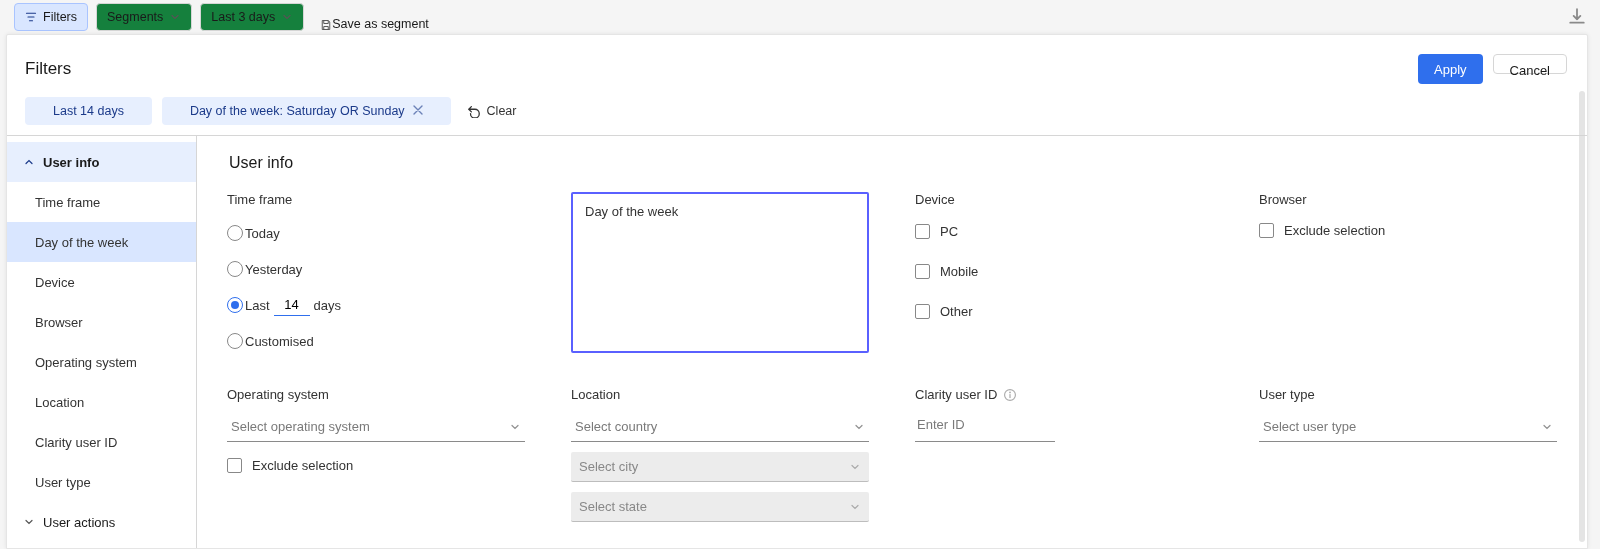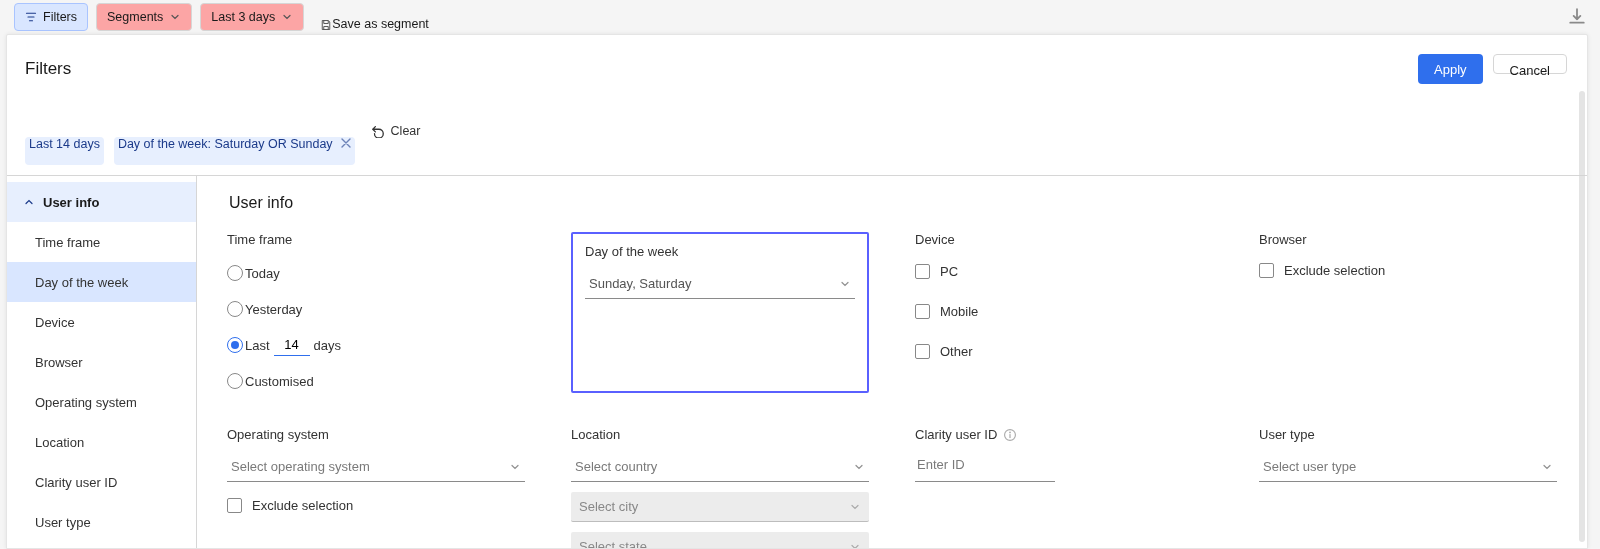--- a/index.html
+++ b/index.html
@@ -30,21 +30,21 @@
   .top-bar{
     height:34px;
     display:flex;align-items:center;gap:8px;
     padding:0 14px;
     background:var(--bg);
   }
   .btn-chip{
     display:flex;align-items:center;gap:6px;
     height:28px;padding:0 10px;
     border:1px solid var(--border);border-radius:4px;
-    background:#fca5a5;font-size:12.5px;color:var(--text);
+    background:#15803d;font-size:12.5px;color:var(--text);
     cursor:pointer;
   }
   .btn-chip.active{background:var(--chip-hover);border-color:#a9c4ff;}
   .btn-flat{
     display:flex;align-items:flex-end;gap:0;
     height:28px;padding:0 8px;
     border:none;background:transparent;color:var(--text);
     font-size:12.5px;cursor:pointer;
   }
   .chev{width:12px;height:12px;}
@@ -76,24 +76,24 @@
     font-size:13px;cursor:pointer;
   }
 
   
   .pill-row{
     display:flex;align-items:center;gap:10px;
     padding:8px 18px 10px 18px;
     border-bottom:1px solid var(--border);
   }
   .pill{
-    display:flex;align-items:flex-start;gap:8px;
-    height:28px;padding:0 4px;border-radius:4px;
+    display:flex;align-items:center;gap:8px;
+    height:28px;padding:0 28px;border-radius:4px;
     background:var(--accent-weak);color:#1b3a8a;
-    font-size:12.5px;cursor:default;margin-top:40px;
+    font-size:12.5px;cursor:default;
   }
   .pill .x{cursor:pointer;opacity:.6;}
   .clear-btn{
     display:flex;align-items:flex-start;gap:6px;
     border:none;background:transparent;color:#333;
     font-size:12.5px;cursor:pointer;
   }
   .undo-ico{width:14px;height:14px;}
 
   
@@ -283,26 +283,20 @@
             </div>
             <div class="radio-row">
               <span class="radio"></span>
               <span>Customised</span>
             </div>
           </div>
         </div>
 
         <div class="block focus-box">
           <div class="blk-label">Day of the week</div>
-          <div class="uline-select">
-            <span>Sunday, Saturday</span>
-            <svg class="sel-caret" viewBox="0 0 16 16">
-                <path d="M4 6l4 4 4-4" stroke="#555" stroke-width="1.6" fill="none" stroke-linecap="round"></path>
-              </svg>
-          </div>
         </div>
 
         <div class="block">
           <div class="blk-label">Device</div>
           <div class="cb-list">
             <div class="cb-row">
               <span class="cb"></span>
               <span>PC</span>
             </div>
             <div class="cb-row">

